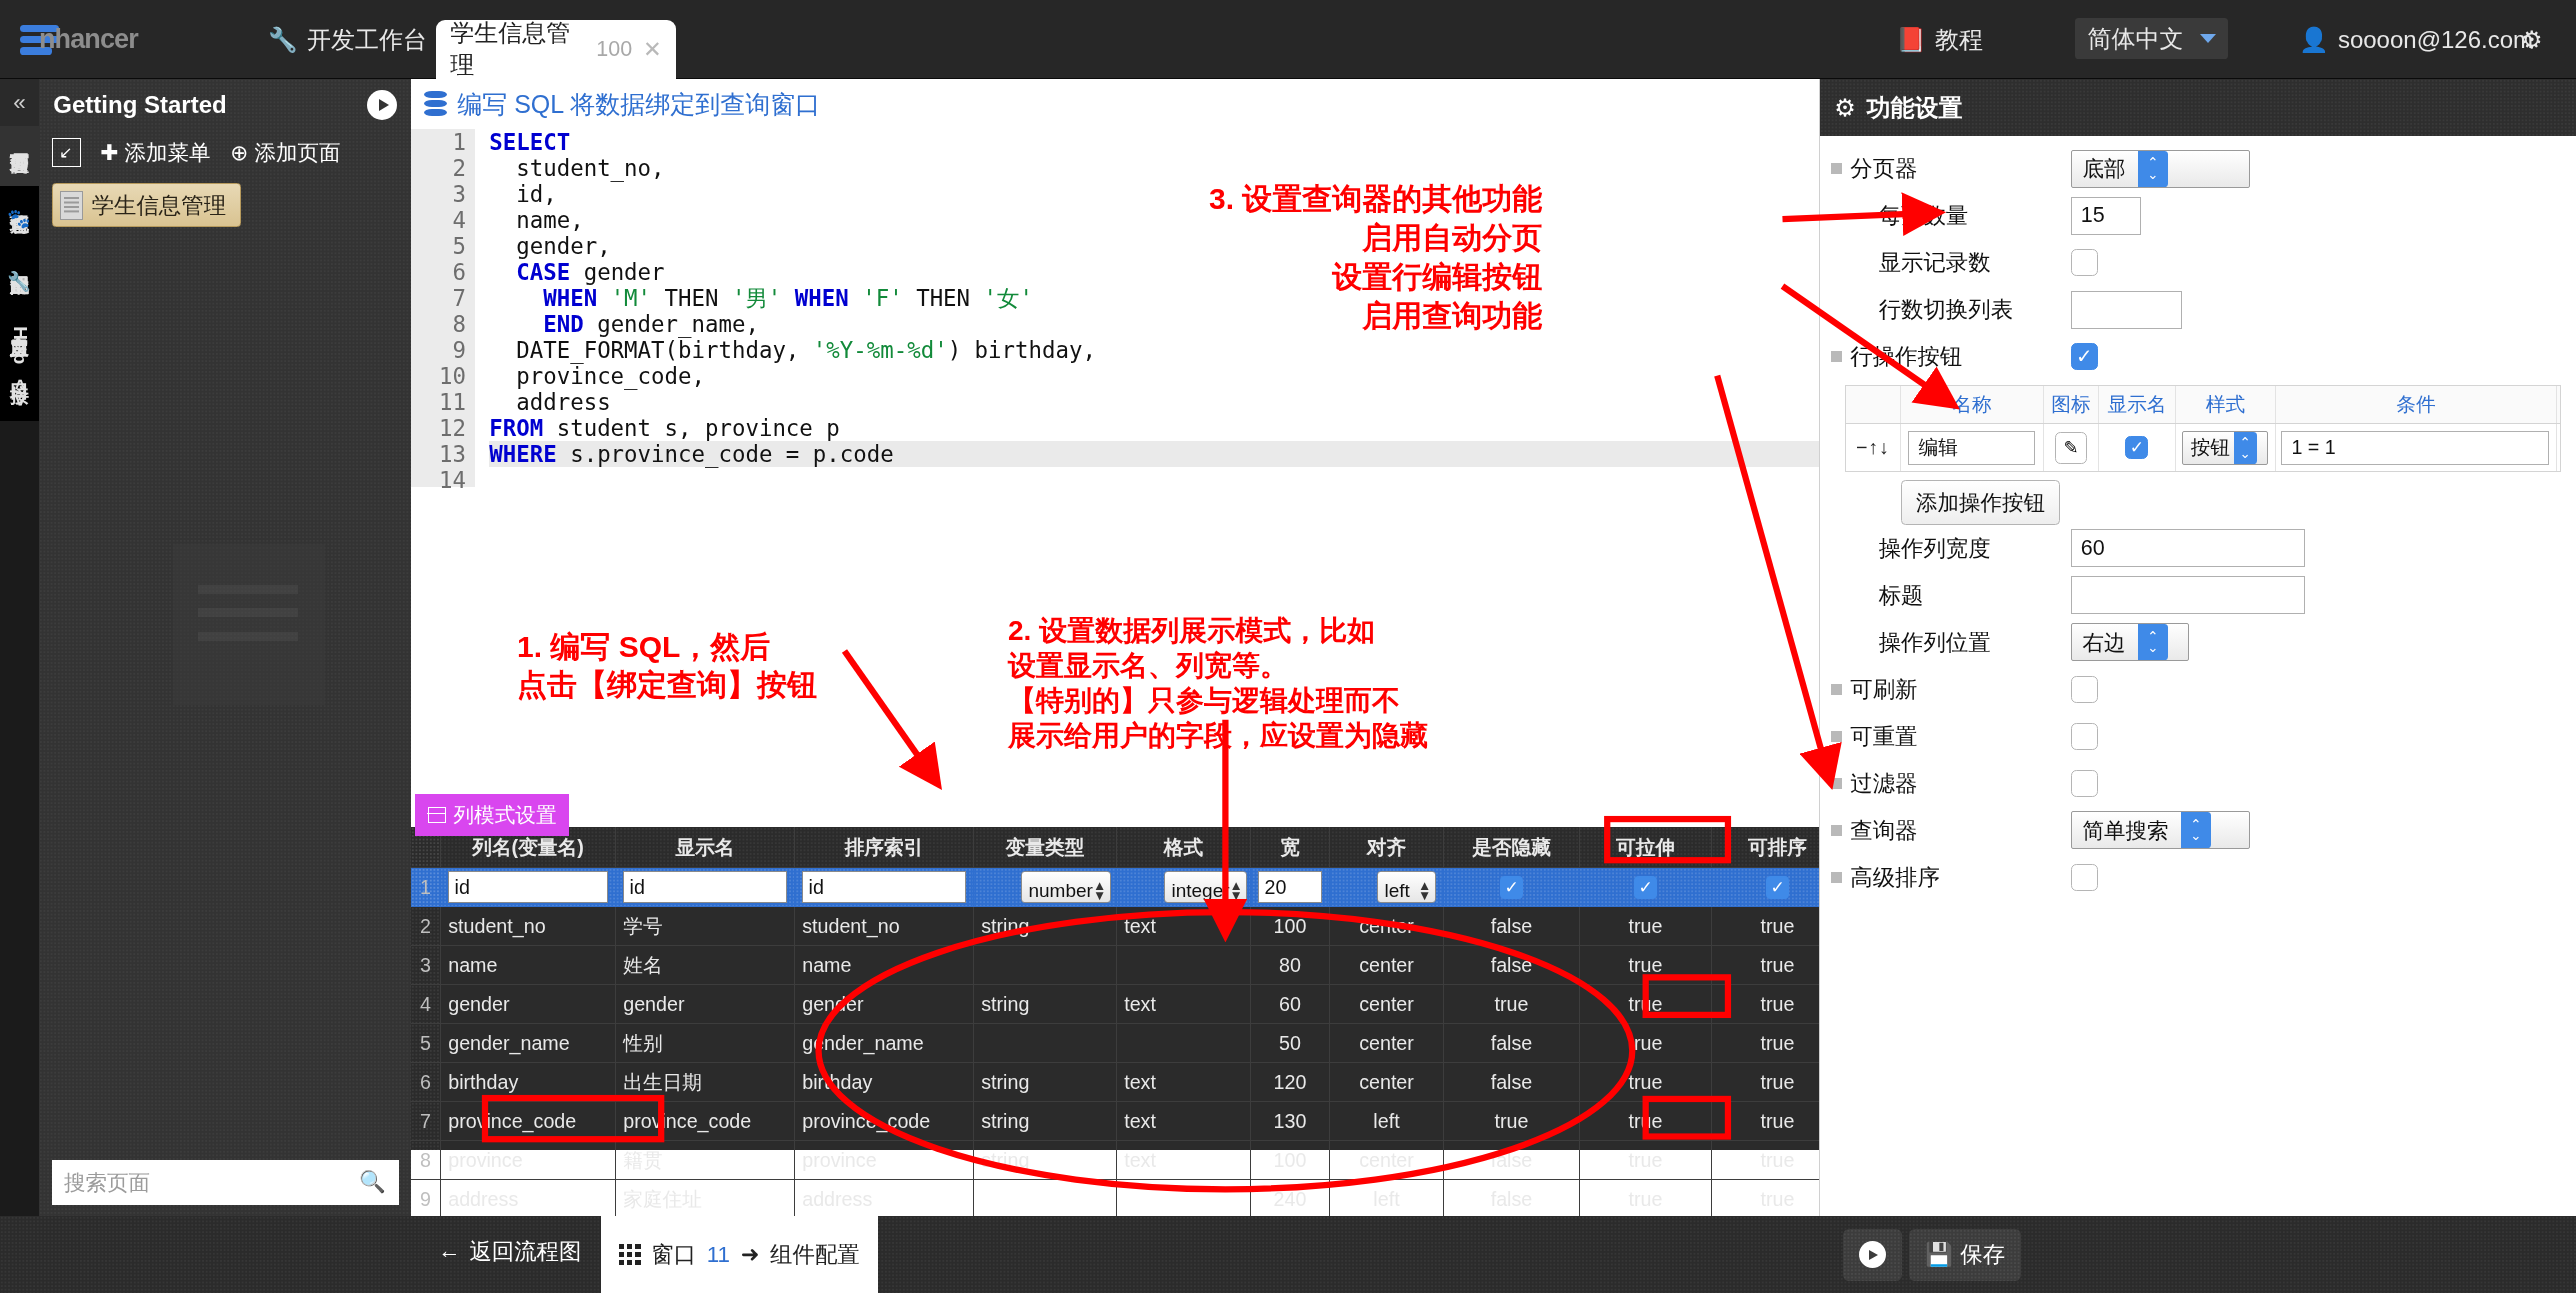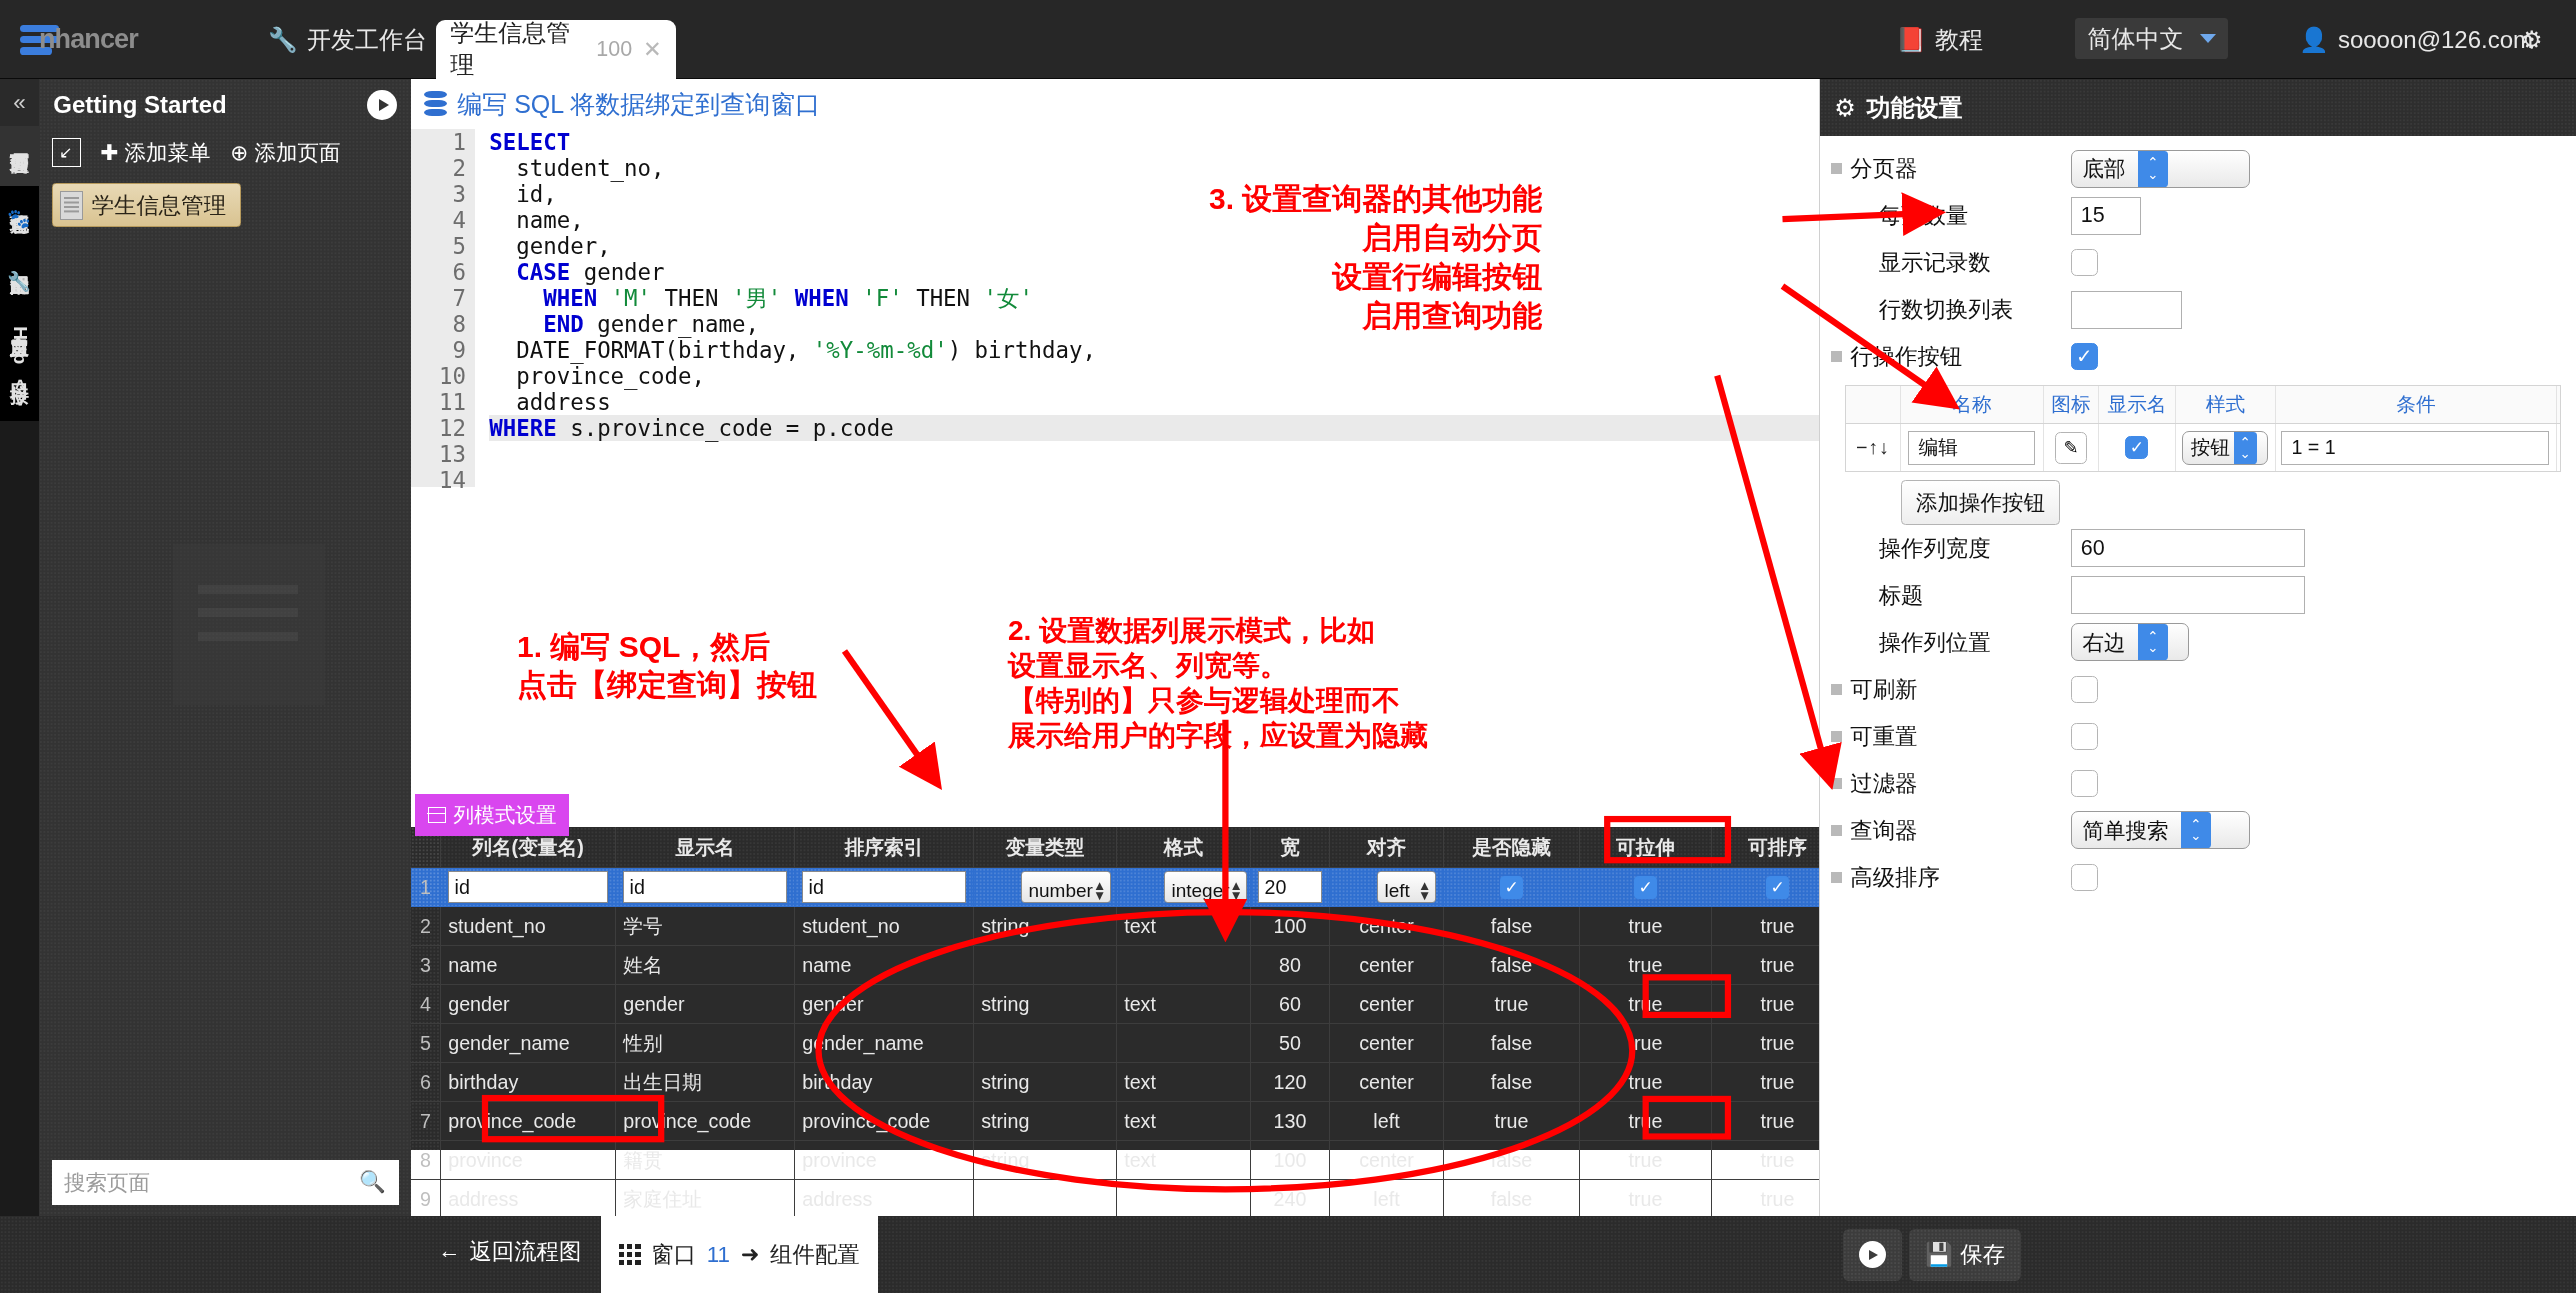--- a/index.html
+++ b/index.html
@@ -127,21 +127,21 @@
   .rpanel{position:absolute;left:1819px;top:79px;width:757px;height:1138px;background:#fff;border-left:0.9px solid #d0d0d0;}
   .rp-head{height:57px;background:#2e2e2e;background-image:radial-gradient(rgba(255,255,255,.05) 0.9px,transparent 0.9px);
            background-size:3.6px 3.6px;color:#fff;font-size:24px;display:flex;align-items:center;gap:10.7px;padding:0 14.3px;font-weight:bold;}
   .rp-body{padding:9px 0 0 10.7px;}
   .rp-line{display:flex;align-items:center;height:47px;}
   .rp-lbl{font-size:22.4px;color:#111;}
   .bullet{width:11.6px;height:11.6px;background:#b9b9b9;margin-right:8px;display:inline-block;}
   .lblcol{width:240px;display:flex;align-items:center;}
   .lblcol.ind{padding-left:48px;}
   .ctlcol{flex:1;display:flex;align-items:center;}
-  .rsel{background:linear-gradient(#fff,#e9e9e9);border:0.9px solid #9a9a9a;border-radius:7px;height:38px;
+  .rsel{background:linear-gradient(#fff,#e9e9e9);border:0.9px solid #9a9a9a;border-radius:2px;height:38px;
         display:flex;align-items:center;font-size:21.5px;color:#111;padding-left:10.7px;}
   .rsel .spin{width:30px;height:36px;background:#3f8ae8;border-radius:0 3.6px 3.6px 0;margin-left:12.5px;
        color:#fff;display:flex;flex-direction:column;align-items:center;justify-content:center;font-size:13.4px;line-height:.85;}
   .rinp{border:0.9px solid #b0b0b0;height:38px;display:flex;align-items:center;padding:0 9px;font-size:21.5px;color:#111;background:#fff;}
   .rcbx{width:27px;height:27px;border-radius:5.4px;border:0.9px solid #b5b5b5;background:#fff;}
   .rcbx.on{background:#3f8ae8;border-color:#3f8ae8;color:#fff;display:flex;align-items:center;justify-content:center;font-size:19.7px;}
 
   .opttable{margin:5.4px 0 0 14.3px;width:716px;border:0.9px solid #d4d4d4;}
   .ot-head{display:flex;height:38px;background:#fafafa;border-bottom:0.9px solid #d4d4d4;}
   .ot-head .c{display:flex;align-items:center;justify-content:center;font-size:19.7px;color:#2f6fd0;border-right:0.9px solid #e3e3e3;}
@@ -287,20 +287,21 @@
         <div>  student_no,</div>
         <div>  id,</div>
         <div>  name,</div>
         <div>  gender,</div>
         <div>  <span class="kw">CASE</span> gender</div>
         <div>    <span class="kw">WHEN</span> <span class="str">'M'</span> THEN <span class="str">'男'</span> <span class="kw">WHEN</span> <span class="str">'F'</span> THEN <span class="str">'女'</span></div>
         <div>    <span class="kw">END</span> gender_name,</div>
         <div>  DATE_FORMAT(birthday, <span class="str">'%Y-%m-%d'</span>) birthday,</div>
         <div>  province_code,</div>
         <div>  address</div>
+        <div><span class="kw">FROM</span> student s, province p</div>
         <div class="cur"><span class="kw">WHERE</span> s.province_code = p.code</div>
       </div>
   </div>
 
   <div class="annot a1">
     <div>1. 编写 SQL，然后</div>
       <div>点击【绑定查询】按钮</div>
   </div>
   <div class="annot a2">
     <div>2. 设置数据列展示模式，比如</div>

